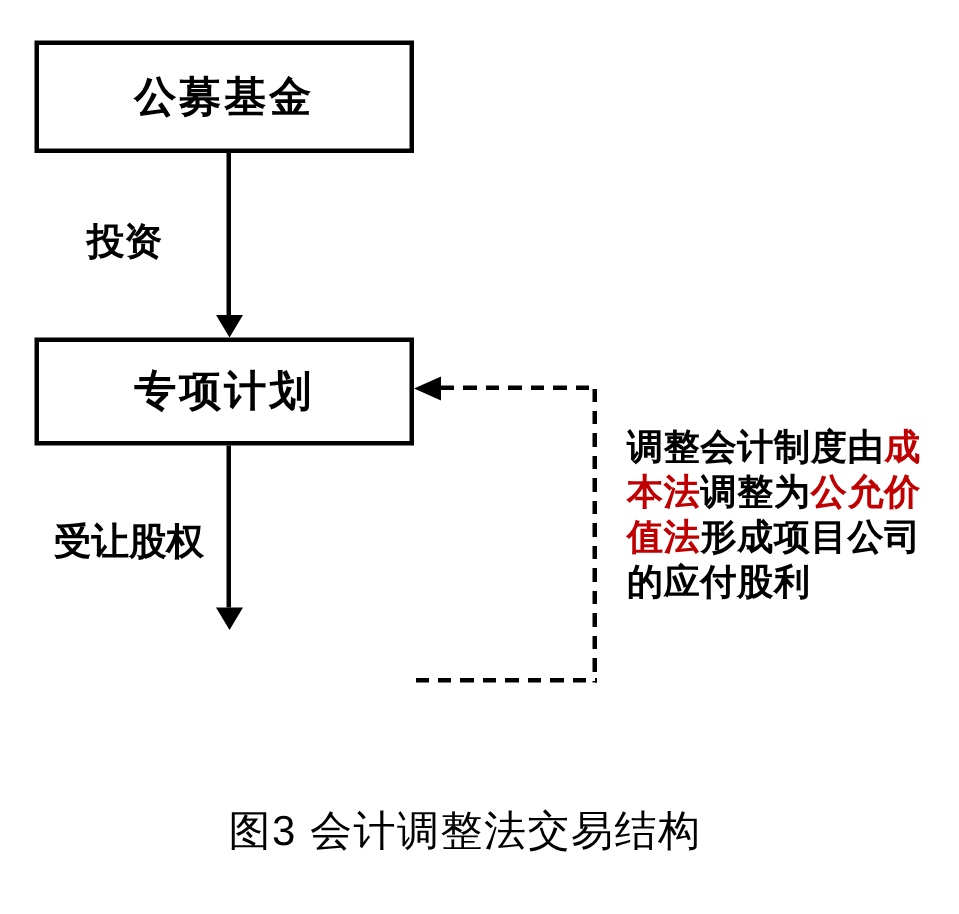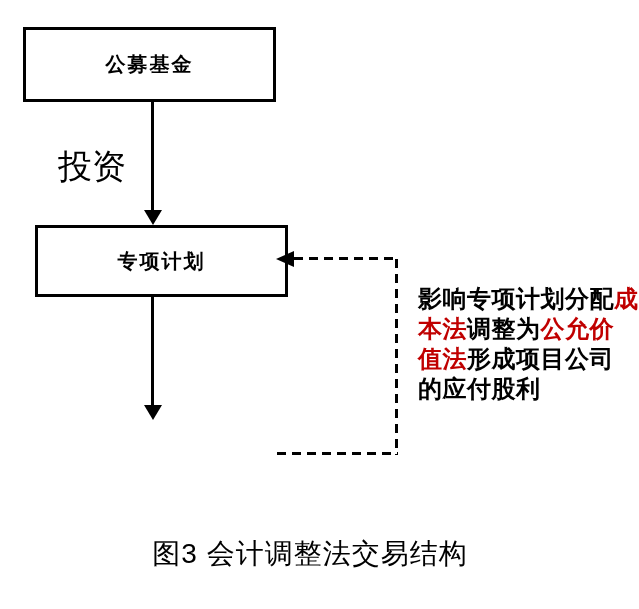--- a/index.html
+++ b/index.html
@@ -20,27 +20,27 @@
     position: absolute;
     left: 23px;
     width: 247px;
     border: 3px solid #000000;
     background: #ffffff;
     display: flex;
     align-items: center;
     justify-content: center;
   }
   .box-label {
-    font-size: 20px;
+    font-size: 28px;
     font-weight: bold;
     letter-spacing: 2px;
     white-space: nowrap;
   }
   #box-public-fund   { top: 27px;  height: 69px; }
-  #box-special-plan  { top: 225px; height: 66px; margin-left: 12px; }
+  #box-special-plan  { top: 225px; height: 66px; }
   #box-project-co    { top: 420px; height: 66px; }
 
   .vline {
     position: absolute;
     width: 3px;
     background: #000000;
   }
   #arrow-invest-line   { left: 151px; top: 102px; height: 108px; }
   #arrow-transfer-line { left: 151px; top: 297px; height: 108px; }
 
@@ -58,22 +58,22 @@
     position: absolute;
     width: 0; height: 0;
     border-top: 8px solid transparent;
     border-bottom: 8px solid transparent;
     border-right: 18px solid #000000;
   }
   #dashed-arrow-head { left: 276px; top: 251px; }
 
   .edge-label {
     position: absolute;
-    font-size: 34px;
-    font-weight: normal;
+    font-size: 25px;
+    font-weight: bold;
     white-space: nowrap;
   }
   #label-invest   { left: 58px; top: 144px; }
   #label-transfer { left: 36px; top: 344px; }
 
   .dash-h {
     position: absolute;
     height: 3px;
     background: repeating-linear-gradient(90deg, #000000 0 9px, transparent 9px 15px);
   }
@@ -122,29 +122,30 @@
     <span class="box-label">专项计划</span>
   </div>
 
 
   <div class="vline" id="arrow-invest-line"></div>
   <div class="arrowhead-down" id="arrow-invest-head"></div>
   <div class="edge-label" id="label-invest">投资</div>
 
   <div class="vline" id="arrow-transfer-line"></div>
   <div class="arrowhead-down" id="arrow-transfer-head"></div>
+  <div class="edge-label" id="label-transfer">受让股权</div>
 
   <div class="arrowhead-left" id="dashed-arrow-head"></div>
   <div class="dash-h" id="dash-top"></div>
   <div class="dash-v" id="dash-right"></div>
   <div class="dash-h" id="dash-bottom"></div>
 
   <div class="annotation">
     <div class="ann-line">
-      <span style="color: rgb(0, 0, 0);">影响专项计划分配</span><span style="color: rgb(192, 0, 0);">成</span>
+      <span style="color: rgb(0, 0, 0);">调整会计制度由</span><span style="color: rgb(192, 0, 0);">成</span>
     </div>
     <div class="ann-line">
       <span style="color: rgb(192, 0, 0);">本法</span><span style="color: rgb(0, 0, 0);">调整为</span><span style="color: rgb(192, 0, 0);">公允价</span>
     </div>
     <div class="ann-line">
       <span style="color: rgb(192, 0, 0);">值法</span><span style="color: rgb(0, 0, 0); margin-top: 44px;">形成项目公司</span>
     </div>
     <div class="ann-line">
       <span style="color: rgb(0, 0, 0);">的应付股利</span>
     </div>

